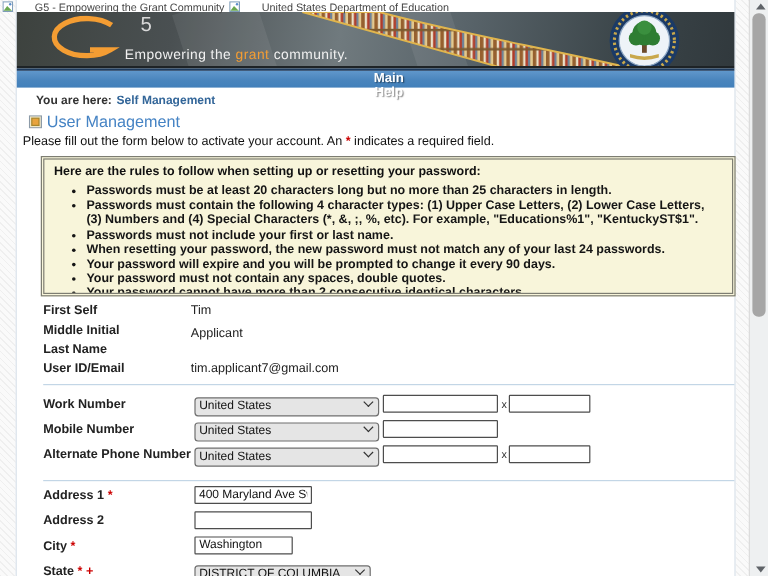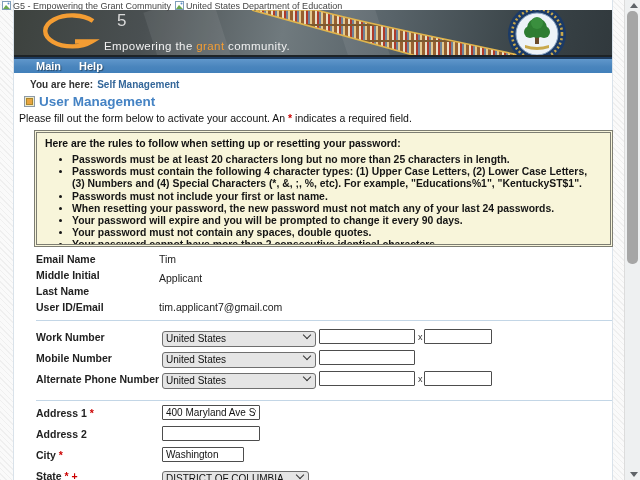--- a/index.html
+++ b/index.html
@@ -10,49 +10,49 @@
       repeating-linear-gradient(45deg, rgba(0,0,0,0.045) 0 1px, transparent 1px 4px),
       #fafafa;
   }
   .page{
     position:absolute;left:13px;top:0;width:600px;height:480px;
     background:#ffffff;border-left:1px solid #d9e2ea;border-right:1px solid #d9e2ea;
     box-sizing:border-box;
   }
   
   .tabstrip{position:absolute;left:2px;top:0;height:11px;z-index:9;display:flex;gap:4px;align-items:center;}
-  .wtab{display:flex;align-items:center;gap:2px;font-size:9px;color:#454545;white-space:nowrap;}
+  .wtab{display:flex;align-items:center;gap:18px;font-size:9px;color:#454545;white-space:nowrap;}
   .wtab svg{display:block;}
   
   .banner{
     position:absolute;left:0;top:10px;width:100%;height:47px;overflow:hidden;
     background:linear-gradient(100deg,#3d423e 0%,#4a5052 22%,#707a7e 45%,#59646a 62%,#3a4448 85%,#31393d 100%);
     border-bottom:2px solid #1e2326;box-sizing:border-box;
   }
   .banner .streak{position:absolute;background:rgba(255,255,255,0.07);transform:rotate(-18deg);}
   .mathghost{position:absolute;right:132px;top:2px;color:rgba(255,255,255,0.14);font-style:italic;font-size:10px;margin-top:47px;}
   .glogo{position:absolute;left:24px;top:3px;width:110px;height:44px;}
   .glogo .five{position:absolute;left:79px;top:-2px;font-size:17px;color:#d9d9d9;font-weight:400;}
   .tagline{position:absolute;left:90px;top:30px;font-size:11.5px;letter-spacing:.4px;color:#f1f1f1;}
   .tagline .hl{color:#f49d33;}
   .swoosh{position:absolute;left:210px;top:0;}
   .seal{position:absolute;left:492px;top:-7px;}
   
   .menubar{
     position:absolute;left:0;top:57px;width:100%;height:16px;
     background:linear-gradient(#6097cb,#4a85bd 55%,#4280ba);
     border-top:2px solid #1c3a5e;box-sizing:border-box;
-    display:flex;align-items:center;gap:18px;padding-left:22px;
+    display:flex;align-items:center;padding-left:22px;flex-direction:column;
   }
   .menuitem{font-size:11px;font-weight:bold;color:#ffffff;text-shadow:1px 1px 1px rgba(0,0,0,.45);cursor:pointer;}
   
   .crumb{position:absolute;left:16px;top:79px;font-size:10px;font-weight:bold;color:#333;}
   .crumb a{color:#336699;text-decoration:none;margin-left:4px;cursor:pointer;}
   .ptitle{position:absolute;left:10px;top:94px;display:flex;align-items:center;gap:4px;
-          font-size:13.5px;font-weight:bold;color:#4583c4;}
+          font-size:13.5px;font-weight:normal;color:#4583c4;}
   .intro{position:absolute;left:5px;top:112px;font-size:10.5px;color:#111;}
   .req{color:#cc0000;font-weight:bold;}
   
   .rules{
     position:absolute;left:20px;top:130px;width:579px;height:117px;box-sizing:border-box;
     background:#f8f5da;border:3px double #7d7d72;padding:5px 8px 0 8px;overflow:hidden;
   }
   .rules h4{margin:0;font-size:10.4px;color:#111;}
   .rules ul{margin:5px 0 0 0;padding-left:27px;}
   .rules li{font-size:10.4px;font-weight:bold;color:#151515;line-height:12.2px;}
@@ -176,21 +176,21 @@
       <li>Passwords must contain the following 4 character types: (1) Upper Case Letters, (2) Lower Case Letters, (3) Numbers and (4) Special Characters (*, &amp;, ;, %, etc). For example, "Educations%1", "KentuckyST$1".</li>
       <li>Passwords must not include your first or last name.</li>
       <li>When resetting your password, the new password must not match any of your last 24 passwords.</li>
       <li>Your password will expire and you will be prompted to change it every 90 days.</li>
       <li>Your password must not contain any spaces, double quotes.</li>
       <li>Your password cannot have more than 2 consecutive identical characters.</li>
 
     </ul>
   </div>
 
-  <div class="lab" style="top:253px">Email Name</div>
+  <div class="lab" style="top:253px">First Self</div>
   <div class="val" style="top:253px">Tim</div>
 
   <div class="lab" style="top:269px">Middle Initial</div>
   <div class="val" style="top:269px"></div>
 
   <div class="lab" style="top:285px">Last Name</div>
   <div class="val" style="top:272px">Applicant</div>
 
   <div class="lab" style="top:301px">User ID/Email</div>
   <div class="val" style="top:301px">tim.applicant7@gmail.com</div>

